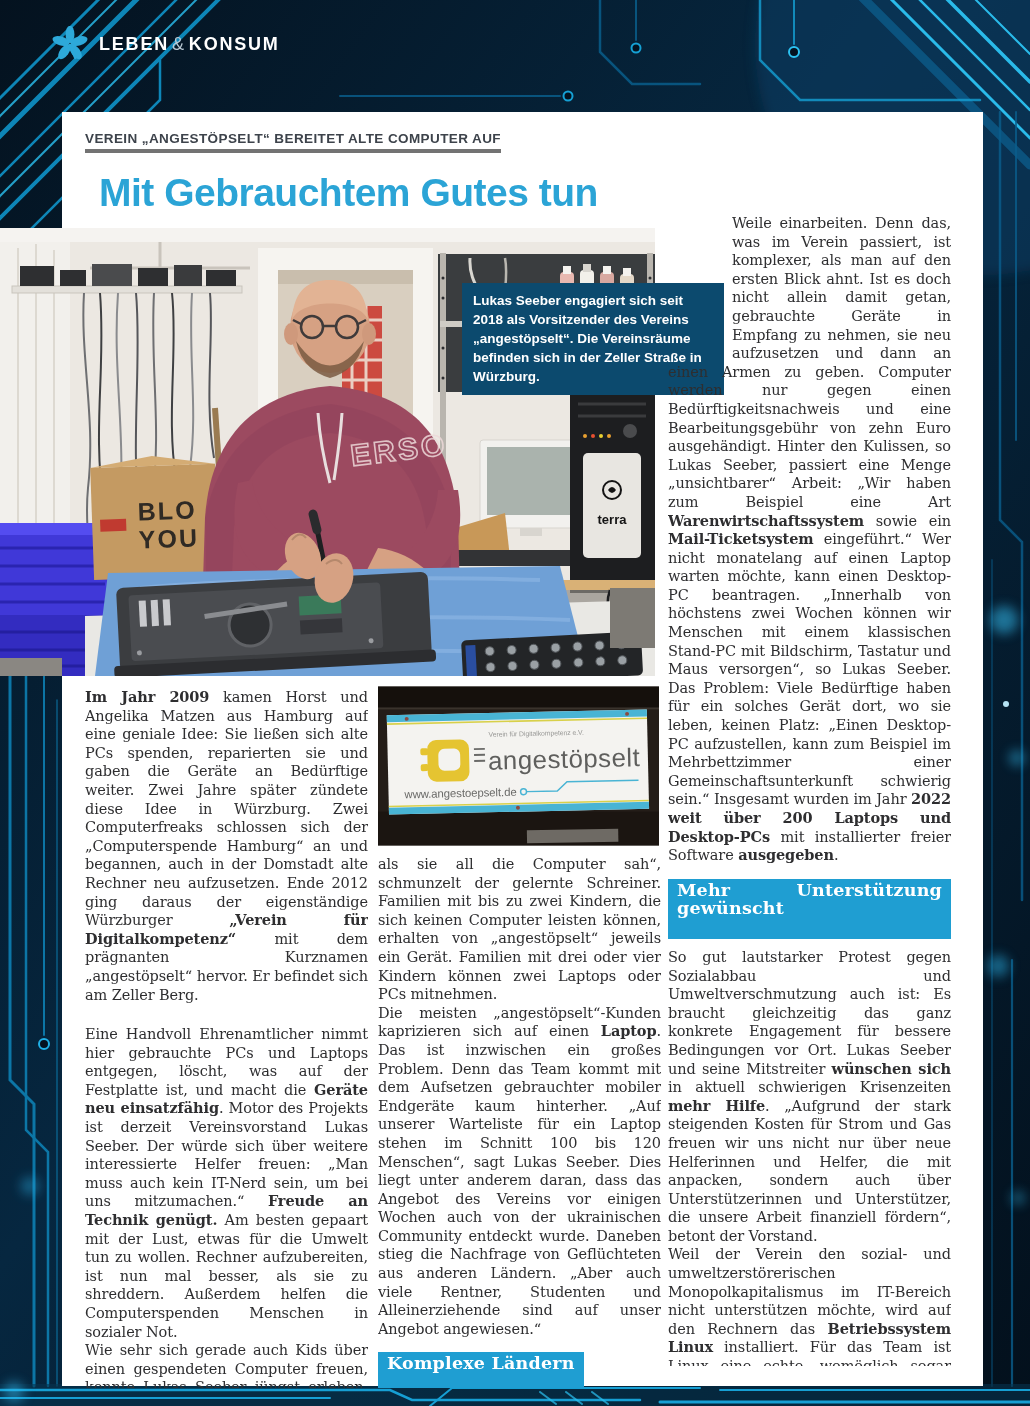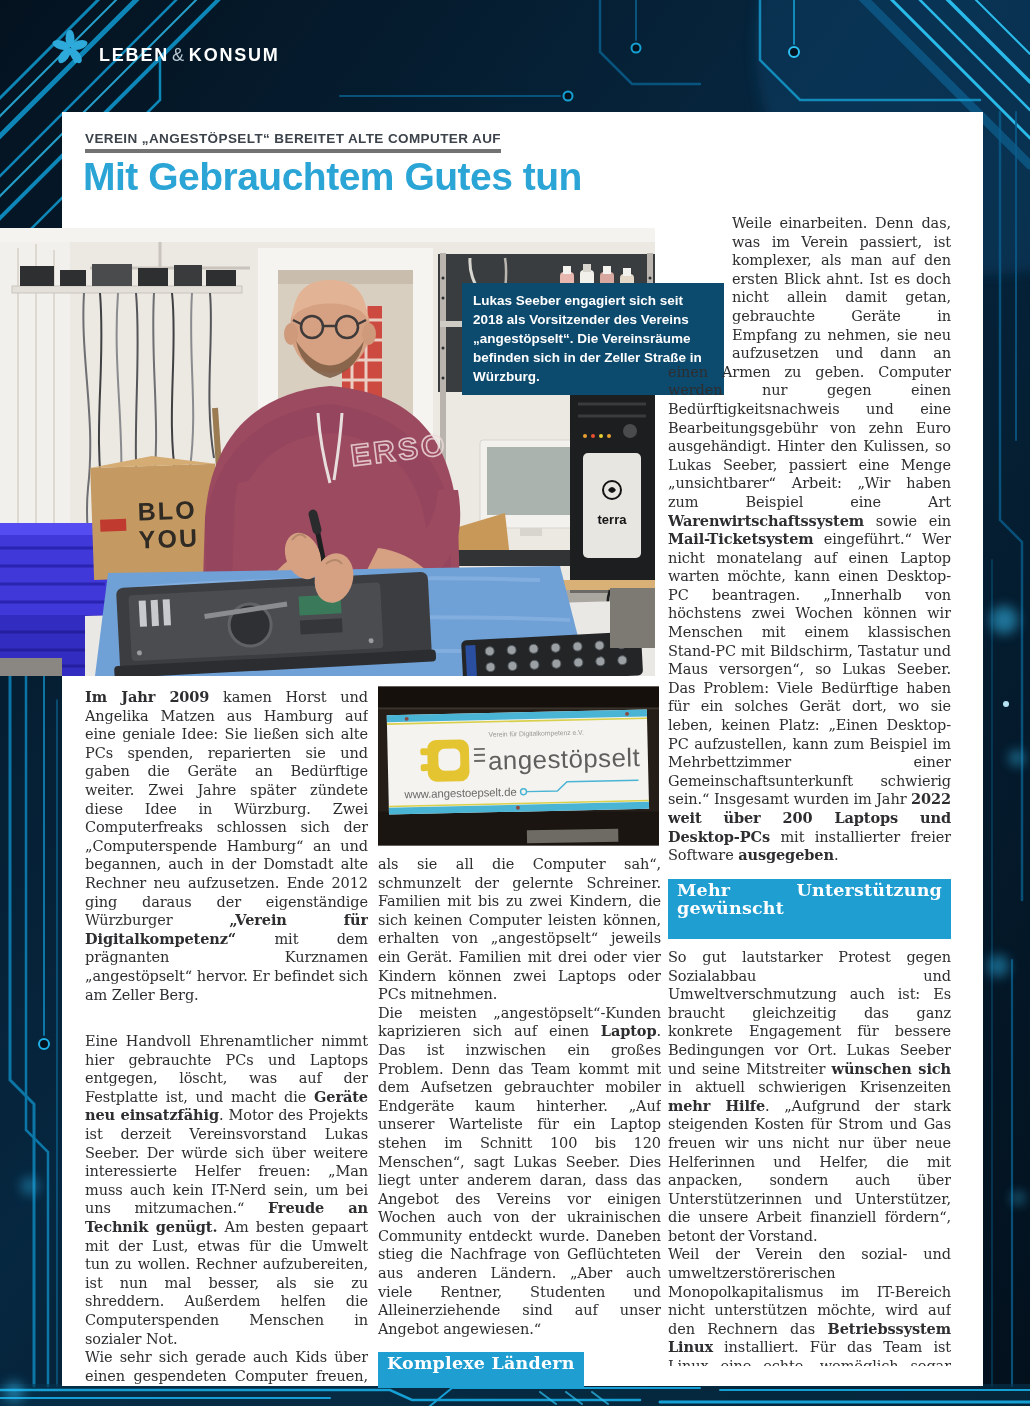--- a/index.html
+++ b/index.html
@@ -1,31 +1,31 @@
 <!DOCTYPE html>
 <html lang="de"><head>
 <meta charset="utf-8">
 <style>
   html,body{margin:0;padding:0;background:#10202e;}
   .page{position:relative;width:1030px;height:1406px;overflow:hidden;background:#03101d;font-family:"Liberation Sans",sans-serif;}
   .bg-svg{position:absolute;left:0;top:0;}
   .panel{position:absolute;left:62px;top:112px;width:921px;height:1274px;background:#ffffff;}
-  .brand{position:absolute;left:52px;top:22px;height:44px;display:flex;align-items:flex-end;gap:11px;color:#ffffff;}
+  .brand{position:absolute;left:52px;top:22px;height:44px;display:flex;align-items:center;gap:11px;color:#ffffff;}
   .brand-text{font-size:18px;font-weight:bold;letter-spacing:1.8px;}
   .brand-amp{color:#b9c9d4;font-weight:normal;padding:0 3px;}
   .kicker{position:absolute;left:85px;top:131px;font-size:13.5px;font-weight:bold;letter-spacing:0.4px;color:#3d434b;border-bottom:4px solid #737373;padding-bottom:3px;}
   .title{position:absolute;left:83px;top:155px;font-size:39px;font-weight:bold;color:#2ba4d6;letter-spacing:-0.5px;}
   .photo-main{position:absolute;left:0;top:228px;width:655px;height:448px;}
   .photo-caption{position:absolute;left:462px;top:283px;width:262px;box-sizing:border-box;background:#0c4a6e;color:#ffffff;font-size:13.5px;line-height:1.4;font-weight:bold;padding:9px 11px;}
   .col{position:absolute;width:283px;font-family:"DejaVu Serif","Liberation Serif",serif;font-size:14.5px;line-height:18.6px;color:#2e2e30;text-align:justify;overflow:hidden;letter-spacing:-0.1px;}
   .col-left{left:85px;top:688px;height:700px;}
   .col-middle{left:378px;top:686px;height:702px;}
   .col-right{left:668px;top:214px;height:1152px;}
   .para{margin:0;hyphens:auto;-webkit-hyphens:auto;}
-  .para.gap{margin-top:28px;}
+  .para.gap{margin-top:21px;}
   .cap-spacer{float:left;width:64px;height:99px;margin-top:49px;}
   .subhead-row{margin:14px 0 9px;}
   .subhead{display:inline-block;background:#1f9ed2;color:#fff;font-weight:bold;font-size:17.5px;padding:2px 9px 21px;letter-spacing:0.2px;}
   .photo-banner{width:281px;height:160px;margin:0 0 9px 0;}
 </style>
 </head>
 <body>
 
 <div class="page">
 
@@ -119,21 +119,21 @@
         <ellipse cx="17" cy="8" rx="4.2" ry="8.2" transform="rotate(144 17 17)"></ellipse>
         <ellipse cx="17" cy="8" rx="4.2" ry="8.2" transform="rotate(216 17 17)"></ellipse>
         <ellipse cx="17" cy="8" rx="4.2" ry="8.2" transform="rotate(288 17 17)"></ellipse>
       </g>
       <path d="M17,18 L22,30" stroke="#2da9da" stroke-width="2.5" stroke-linecap="round"></path>
     </svg>
     <div class="brand-text"><span>LEBEN</span><span class="brand-amp">&amp;</span><span>KONSUM</span></div>
   </div>
 
   <div class="kicker">VEREIN „ANGESTÖPSELT“ BEREITET ALTE COMPUTER AUF</div>
-  <h1 class="title" style="margin:0;">Mit Gebrauchtem Gutes tun</h1>
+  <h1 class="title" style="margin:16px;">Mit Gebrauchtem Gutes tun</h1>
 
   <div class="photo-main">
     <svg width="655" height="448" viewBox="0 0 655 448" aria-hidden="true">
       <rect width="655" height="448" fill="#ece8e2"></rect>
       <rect width="655" height="14" fill="#f5f3f0"></rect>
       <rect x="0" y="14" width="70" height="300" fill="#f2f0ec"></rect>
       <path d="M18,20 V300 M36,16 V300 M54,22 V300" stroke="#ddd9d1" stroke-width="2" fill="none"></path>
       <path d="M90,40 H250 M160,14 V55" stroke="#c9c4bc" stroke-width="3" fill="none"></path>
 
       <rect x="12" y="58" width="230" height="7" fill="#e3e0da" stroke="#c9c5bd"></rect>

